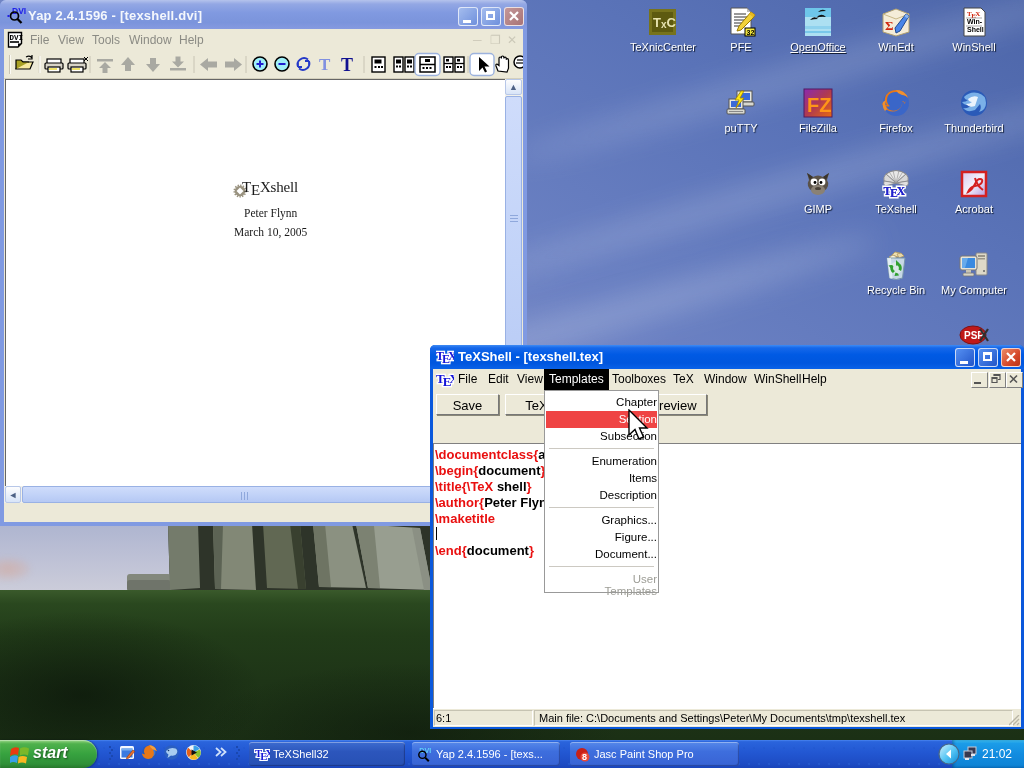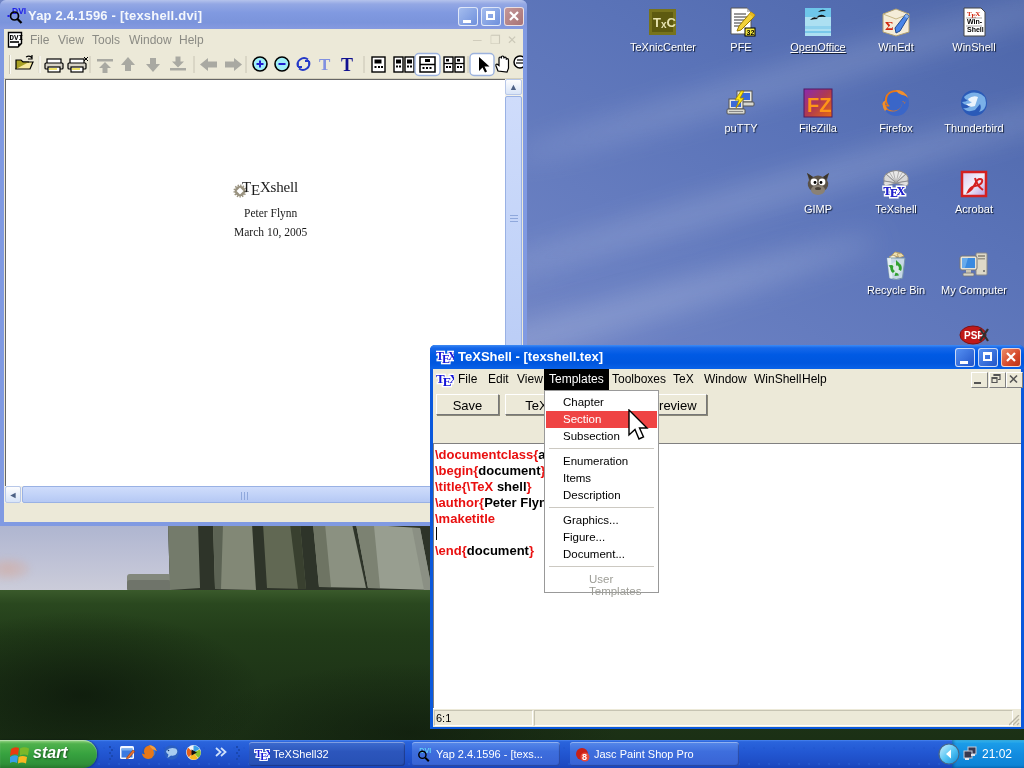--- a/index.html
+++ b/index.html
@@ -51,21 +51,21 @@
 #tx .menubar span{position:absolute;top:3px;}
 #tx .toolrow{position:absolute;left:0;top:21px;width:588px;height:29px;background:#ece9d8;}
 .btn3d{position:absolute;background:#ece9d8;border:1px solid;border-color:#fff #777 #777 #fff;box-shadow:1px 1px 0 #8a8878;font-size:13px;text-align:center;color:#000;}
 #tx .tabbar{position:absolute;left:0;top:50px;width:588px;height:24px;background:#ece9d8;border-bottom:1px solid #888;}
 #tx .tab{position:absolute;left:2px;top:2px;width:86px;height:22px;background:#ece9d8;border:1px solid;border-color:#fff #666 #ece9d8 #fff;font-weight:bold;font-size:12px;text-align:center;padding-top:4px;box-sizing:border-box;}
 #tx .editor{position:absolute;left:0px;top:74px;width:587px;height:264px;background:#fff;border-top:1px solid #808080;border-left:1px solid #808080;font-weight:bold;font-size:13px;white-space:pre;}
 #tx .eline{position:absolute;left:1px;}
 #tx .sbar{position:absolute;left:0;top:339px;width:588px;height:18px;background:#ece9d8;border-top:1px solid #fff;font-size:11px;color:#000;}
 .red{color:#e90f0f;}
 
-#menu{position:absolute;left:544px;top:390px;width:115px;height:203px;background:#fff;border:1px solid #999;box-sizing:border-box;font-size:11.5px;color:#000;z-index:30;}
+#menu{position:absolute;left:544px;top:390px;width:115px;height:203px;background:#fff;border:1px solid #999;box-sizing:border-box;font-size:11.5px;color:#000;z-index:30;text-align:right;}
 #menu .mi{position:absolute;left:1px;width:111px;height:17px;padding-left:17px;padding-top:2px;box-sizing:border-box;}
 #menu .sel{background:#ef4444;color:#fff;}
 #menu .sep{position:absolute;left:4px;width:105px;border-top:1px solid #ccc9c2;}
 #menu .gray{color:#9d9d96;}
 
 #taskbar{position:absolute;left:0;top:740px;width:1000px;height:28px;
 background:
  radial-gradient(circle 1.2px at 4px 8px, #1a50c0 55%, rgba(0,0,0,0) 60%),
  radial-gradient(circle 1.2px at 9px 24px, #3a80e8 55%, rgba(0,0,0,0) 60%),
  linear-gradient(180deg,#4a85f0 0%,#2a64dc 6%,#2257d2 45%,#1e4cc4 85%,#1a44ba 100%);
@@ -535,20 +535,21 @@
       <div class="eline" style="top:35px;"><span class="red">\title{\TeX</span> shell<span class="red">}</span></div>
       <div class="eline" style="top:51px;"><span class="red">\author{</span>Peter Flynn<span class="red">}</span></div>
       <div class="eline" style="top:67px;"><span class="red">\maketitle</span></div>
       <div style="position:absolute;left:2px;top:83px;width:1px;height:13px;background:#000;"></div>
       <div class="eline" style="top:99px;"><span class="red">\end{</span>document<span class="red">}</span></div>
     </div>
     <div class="sbar">
       <div style="position:absolute;left:1px;top:1px;width:97px;height:14px;border:1px solid;border-color:#c6c3b2 #fff #fff #c6c3b2;"></div>
       <div style="position:absolute;left:101px;top:1px;width:477px;height:14px;border:1px solid;border-color:#c6c3b2 #fff #fff #c6c3b2;"></div>
       <span style="position:absolute;left:3px;top:3px;">6:1</span>
+      <span style="position:absolute;left:106px;top:3px;">Main file: C:\Documents and Settings\Peter\My Documents\tmp\texshell.tex</span>
       <svg style="position:absolute;left:576px;top:6px;" width="11" height="11">
           <path d="M10 0 L0 10 M10 4 L4 10 M10 8 L8 10" stroke="#b8b4a4" stroke-width="1.3"></path>
         </svg>
     </div>
   </div>
 </div>
 
 <div id="menu">
   <div class="mi" style="top:3px;">Chapter</div>
   <div class="mi sel" style="top:20px;">Section</div>

